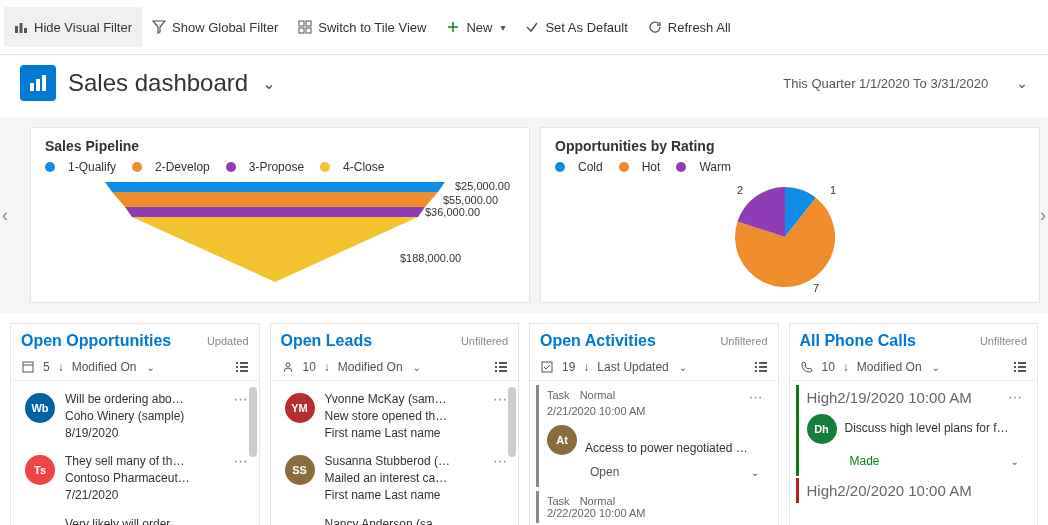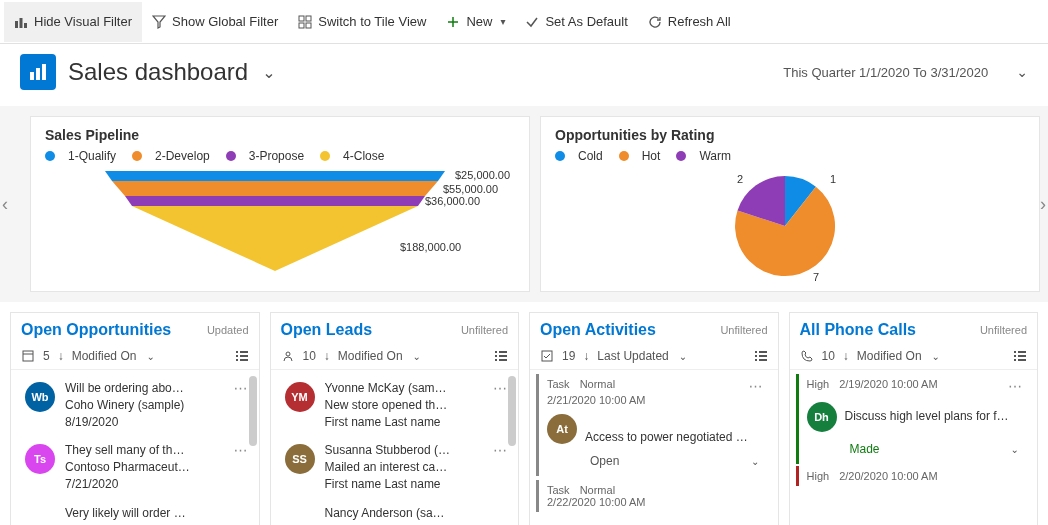--- a/index.html
+++ b/index.html
@@ -1,17 +1,17 @@
 <!DOCTYPE html>
 <html><head>
 <meta charset="utf-8">
 <style>
 * { box-sizing: border-box; margin: 0; padding: 0; }
 body { font-family: 'Segoe UI', Arial, sans-serif; font-size: 13px; color: #333; background: #fff; width: 1048px; }
-.toolbar { display: flex; align-items: center; border-bottom: 1px solid #e1e1e1; height: 44px; padding: 0 4px; }
+.toolbar { display: flex; align-items: center; border-bottom: 1px solid #e1e1e1; height: 55px; padding: 0 4px; }
 .toolbar-btn { display: flex; align-items: center; padding: 0 10px; height: 40px; cursor: pointer; font-size: 13px; gap: 6px; }
 .toolbar-btn.active { background: #f0f0f0; }
 .toolbar-icon { width: 14px; height: 14px; display: inline-flex; align-items: center; justify-content: center; }
 .chev-down { font-size: 10px; color: #555; margin-left: 2px; }
 .header { display: flex; align-items: center; justify-content: space-between; padding: 10px 20px 16px 20px; }
 .header-left { display: flex; align-items: center; gap: 12px; }
 .header-icon { width: 36px; height: 36px; background: #0078d4; border-radius: 4px; display: flex; align-items: center; justify-content: center; }
 .header-title { font-size: 24px; font-weight: 400; color: #333; }
 .header-right { display: flex; align-items: center; gap: 26px; font-size: 13px; color: #555; }
 .charts-row { display: flex; gap: 10px; padding: 0 10px; background: #f5f5f5; position: relative; padding-top: 10px; padding-bottom: 10px; }
@@ -37,21 +37,21 @@
 .avatar { width: 30px; height: 30px; border-radius: 50%; color: #fff; font-size: 11px; font-weight: 600; display: flex; align-items: center; justify-content: center; flex-shrink: 0; margin-top: 2px; }
 .item-text { flex: 1; min-width: 0; font-size: 12px; line-height: 1.4; }
 .item-text div { white-space: nowrap; overflow: hidden; text-overflow: ellipsis; }
 .item-more { color: #888; padding: 0 4px; cursor: pointer; font-size: 14px; letter-spacing: 1px; }
 .activity-item { border-left: 3px solid #888; padding: 4px 8px; margin-bottom: 4px; }
 .activity-meta { font-size: 11px; color: #666; display: flex; gap: 10px; }
 .activity-body { display: flex; align-items: flex-end; gap: 8px; padding: 6px 0; }
 .activity-status { display: flex; align-items: center; justify-content: space-between; padding: 4px 8px; font-size: 12px; color: #555; }
 .phone-item { border-left: 3px solid #b22222; padding: 4px 8px; margin-bottom: 2px; }
 .phone-item.green { border-left-color: #107c10; }
-.phone-meta { font-size: 11px; color: #666; display: flex; gap: 10px; }
+.phone-meta { font-size: 15px; color: #666; display: flex; }
 .phone-body { display: flex; align-items: center; gap: 8px; padding: 6px 0; }
 .phone-status { display: flex; align-items: center; justify-content: space-between; padding: 4px 8px; font-size: 12px; }
 .made-text { color: #107c10; }
 svg { display: block; }
 </style>
 </head>
 <body>
 
 <div class="toolbar">
   <div class="toolbar-btn active">
@@ -229,21 +229,21 @@
       <div class="list-item">
         <div class="avatar" style="background:#0062a3">Wb</div>
         <div class="item-text">
           <div>Will be ordering abo…</div>
           <div>Coho Winery (sample)</div>
           <div>8/19/2020</div>
         </div>
         <div class="item-more">⋯</div>
       </div>
       <div class="list-item">
-        <div class="avatar" style="background:#d946ef">Ts</div>
+        <div class="avatar" style="background:#ef4444">Ts</div>
         <div class="item-text">
           <div>They sell many of th…</div>
           <div>Contoso Pharmaceut…</div>
           <div>7/21/2020</div>
         </div>
         <div class="item-more">⋯</div>
       </div>
       <div class="list-item">
         <div style="width:30px"></div>
         <div class="item-text">

